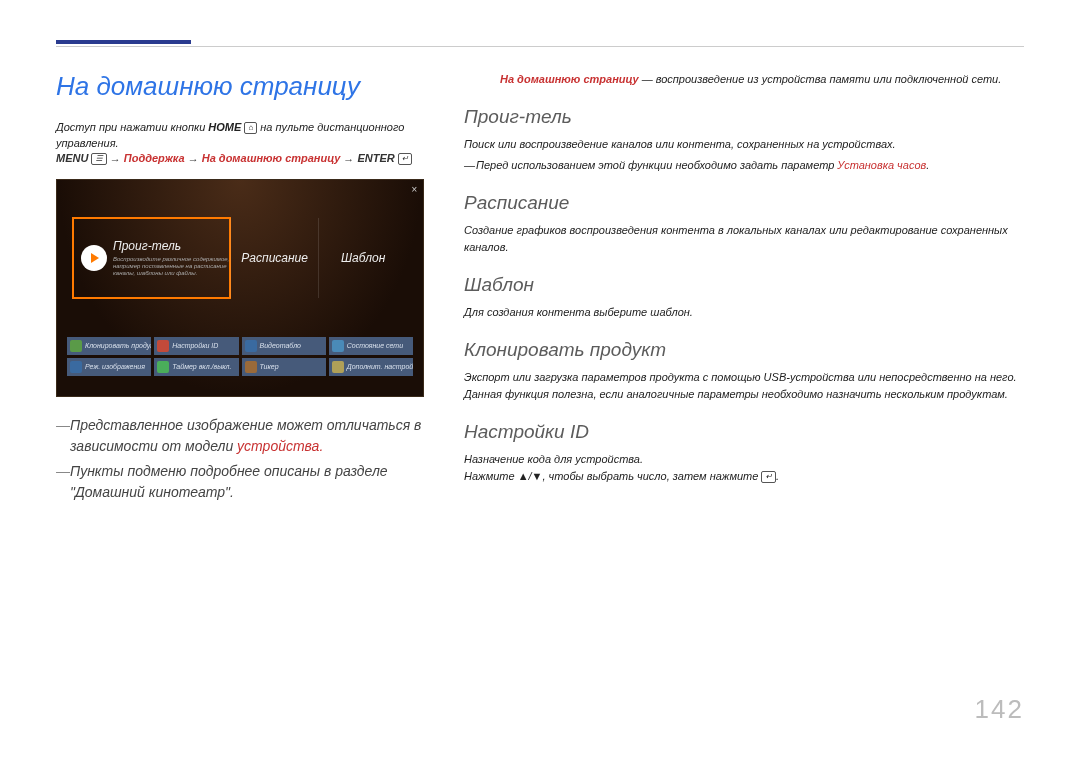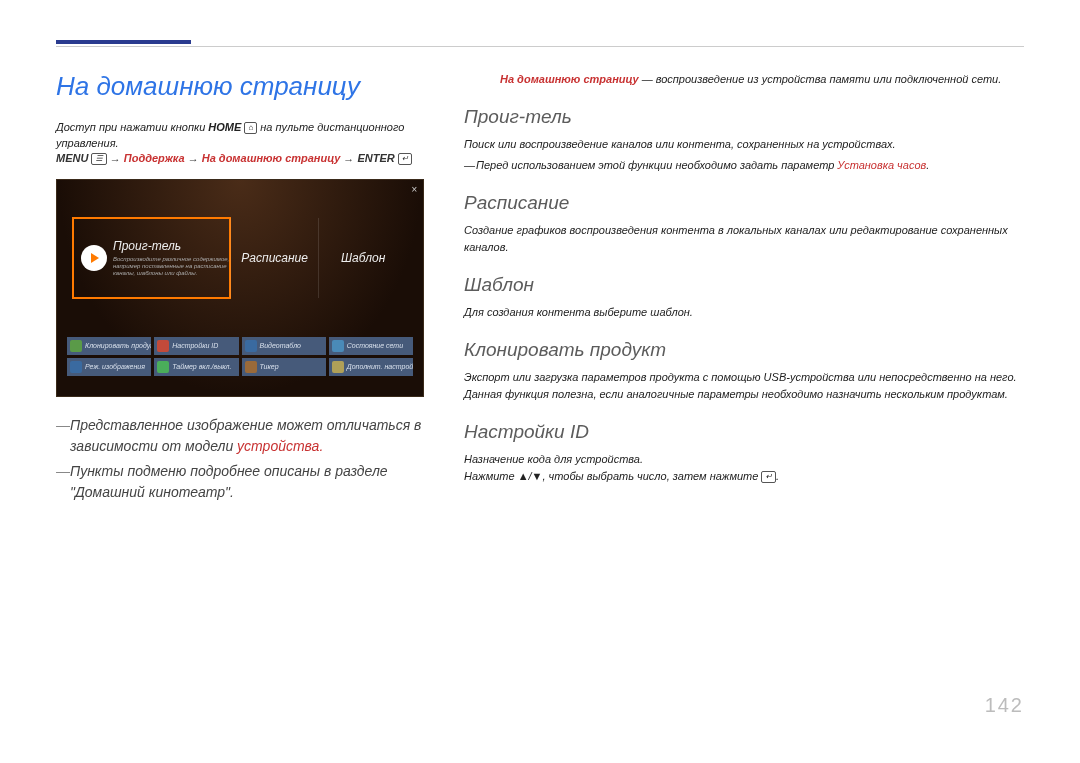--- a/index.html
+++ b/index.html
@@ -141,22 +141,22 @@
   }
   h2.section-title.first { margin-top: 18px; }
   .right-body { font-size: 11px; color: #222; line-height: 1.55; }
   .dash-line {
     font-size: 11px; color: #222; line-height: 1.6;
     padding-left: 12px; position: relative; margin-top: 4px;
   }
   .dash-line::before { content: "―"; position: absolute; left: 0; }
   .page-number {
     position: absolute;
-    bottom: 46px; right: 56px;
-    font-size: 20px;
+    bottom: 38px; right: 56px;
+    font-size: 26px;
     color: #bcbcbc;
     font-weight: 300;
     letter-spacing: 2px;
     margin-top: 48px;
   }
 </style>
 </head>
 <body>
 
 <div class="page">

